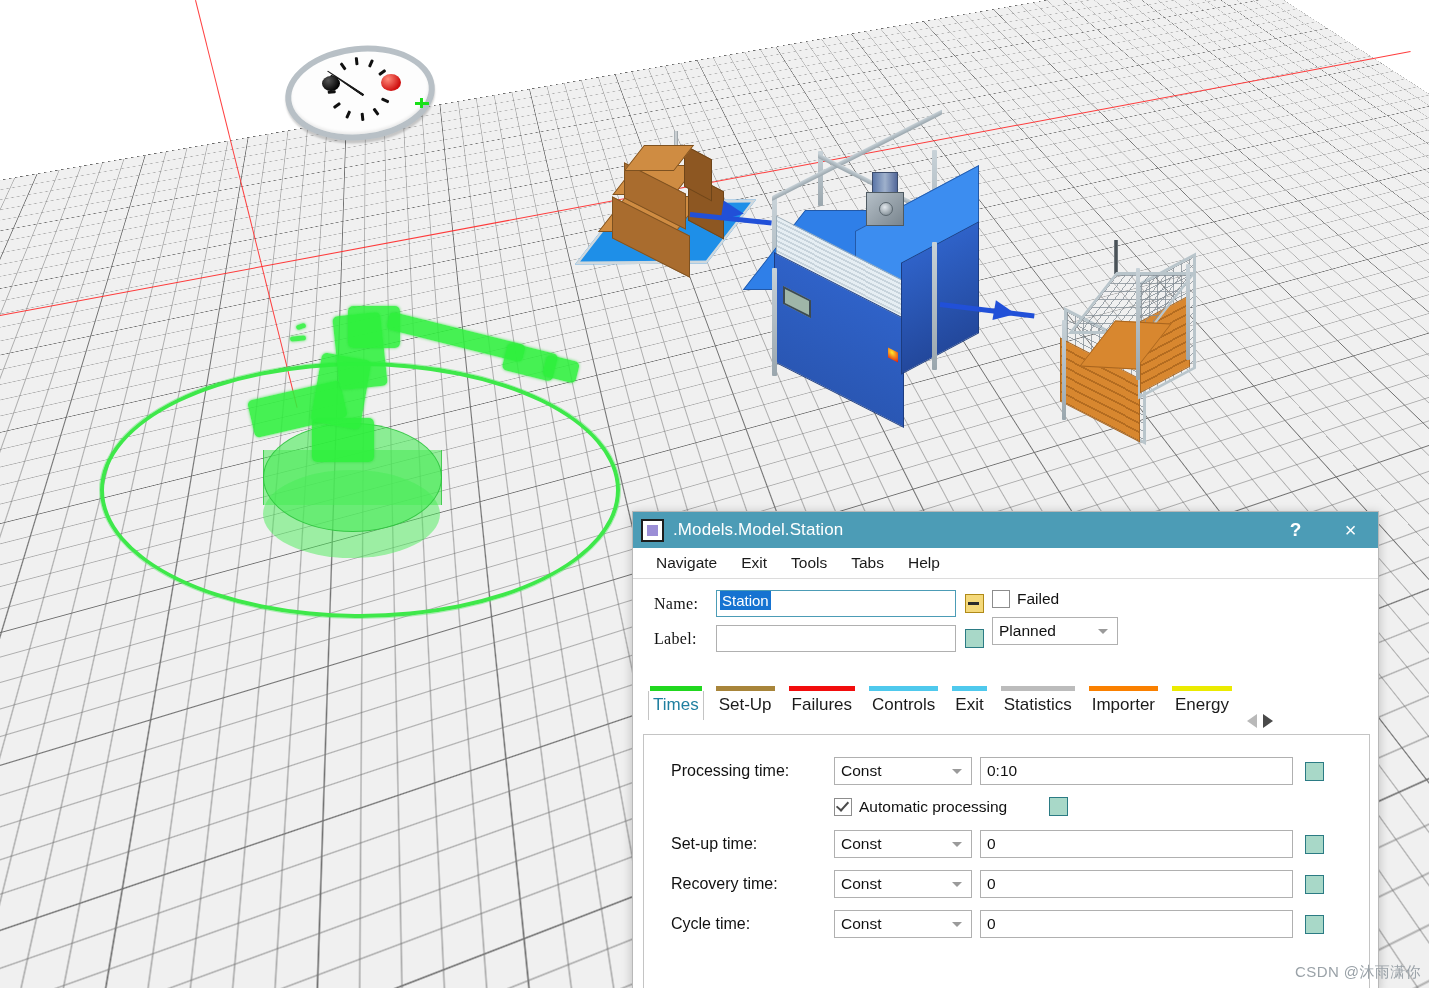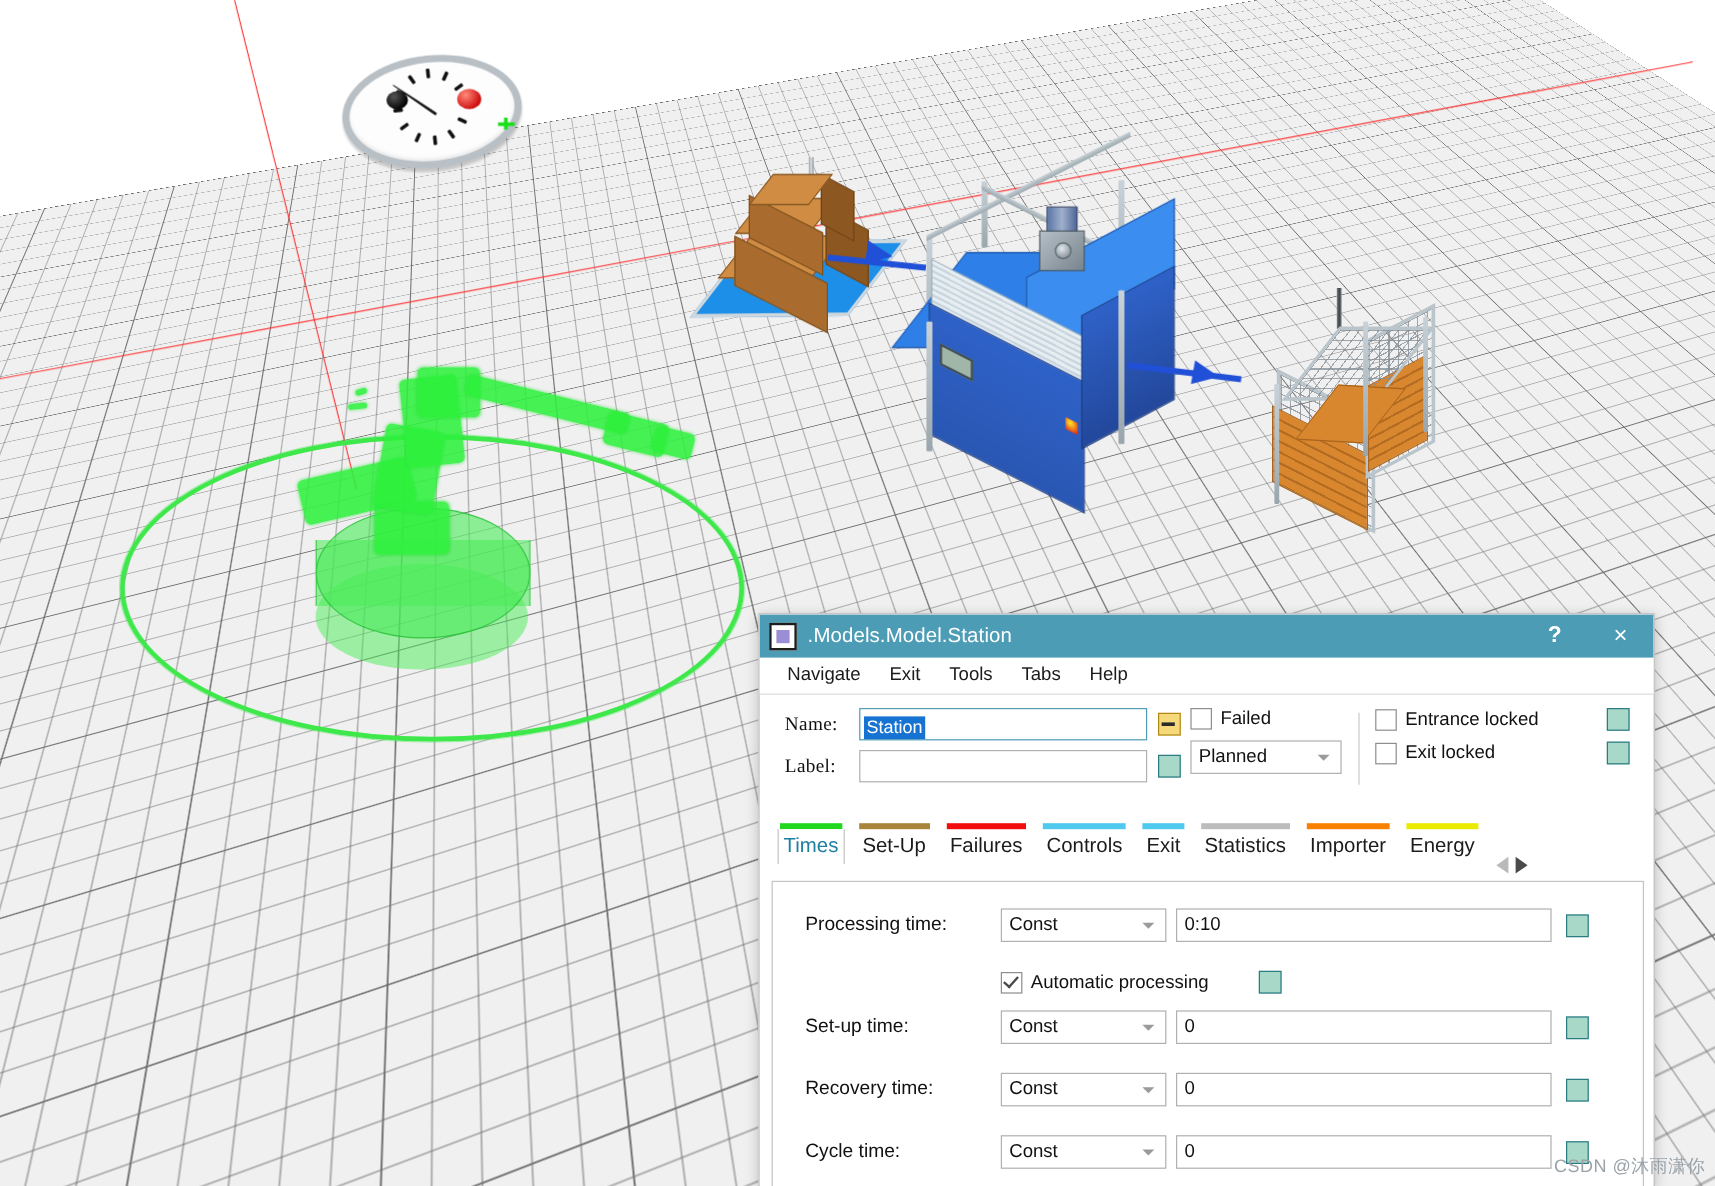--- a/index.html
+++ b/index.html
@@ -218,21 +218,21 @@
   .topform { padding:11px 0 8px 0; position:relative; display:flex; }
   .form-left { padding-left:21px; width:330px; }
   .row { display:flex; align-items:center; margin-bottom:8px; }
   .lbl {
     font-family:"Liberation Serif", serif; font-size:16px; color:#111;
     width:62px; letter-spacing:.3px;
   }
   .txtin {
     width:232px; height:25px; border:1px solid #b0b0b0; background:#fff;
     font-size:15px; padding:0 3px; font-family:"Liberation Sans", sans-serif;
-    display:flex; align-items:flex-end; color:#111;
+    display:flex; align-items:flex-start; color:#111;
   }
   .txtin.focused { border:1px solid #4c9cb6; }
   .sel-text { background:#1673d1; color:#fff; padding:1px 2px; }
   .sq {
     width:17px; height:17px; background:#a8d8c8; border:1px solid #2b7b84; margin-left:9px; flex:none;
   }
   .sq.yellow { background:#f5d97a; border:1px solid #b08a18; position:relative; }
   .sq.yellow::after { content:""; position:absolute; left:2px; top:7px; width:11px; height:3px; background:#2b2b2b; }
 
   .form-mid { padding-left:8px; width:140px; }
@@ -273,21 +273,21 @@
   .tab.active { }
   .tabarrows { display:flex; align-items:center; gap:6px; margin-left:8px; padding-bottom:6px; }
   .arw { width:0; height:0; }
   .arw.left { border-top:7px solid transparent; border-bottom:7px solid transparent; border-right:10px solid #b9b9b9; }
   .arw.right { border-top:7px solid transparent; border-bottom:7px solid transparent; border-left:10px solid #4a4a4a; }
 
   .tabpanel {
     margin:0 8px 0 10px; border:1px solid #c4c4c4; border-top:none; height:275px;
     padding:22px 0 0 0; background:#fff; position:relative;
   }
-  .frow { display:flex; align-items:center; margin-bottom:24px; padding-left:27px; }
+  .frow { display:flex; align-items:center; margin-bottom:12px; padding-left:27px; }
   .flabel { font-size:16px; color:#111; width:163px; }
   .fdd { width:130px;text-align:center; }
   .fval {
     height:26px; border:1px solid #b0b0b0; background:#fff; font-size:15.5px;
     color:#111; padding-left:6px; display:flex; align-items:center; width:305px; margin-left:8px;
   }
   .fdd-wide { width:255px; }
 
   
   .watermark {
@@ -450,33 +450,20 @@
         <div class="cbrow">
           <span class="cb"></span>
           <span class="cblabel">Failed</span>
         </div>
         <div class="dropdown" style="width:118px;align-items:center;">
           <span>Planned</span>
           <span class="dd-caret"></span>
         </div>
       </div>
 
-      <div class="form-right">
-        <span class="vdiv"></span>
-        <div class="cbrow">
-          <span class="cb"></span>
-          <span class="cblabel">Entrance locked</span>
-          <span class="sq" style="margin-left:auto; margin-right:20px;"></span>
-        </div>
-        <div class="cbrow">
-          <span class="cb"></span>
-          <span class="cblabel">Exit locked</span>
-          <span class="sq" style="margin-left:auto; margin-right:20px;"></span>
-        </div>
-      </div>
     </div>
 
     <div class="tabstrip">
       <div class="tab active">
         <div class="tcolor" style="background: rgb(33, 216, 31);"></div>
         <span class="tlabel">Times</span>
       </div>
       <div class="tab">
         <div class="tcolor" style="background: rgb(168, 133, 58);"></div>
         <span class="tlabel">Set-Up</span>

